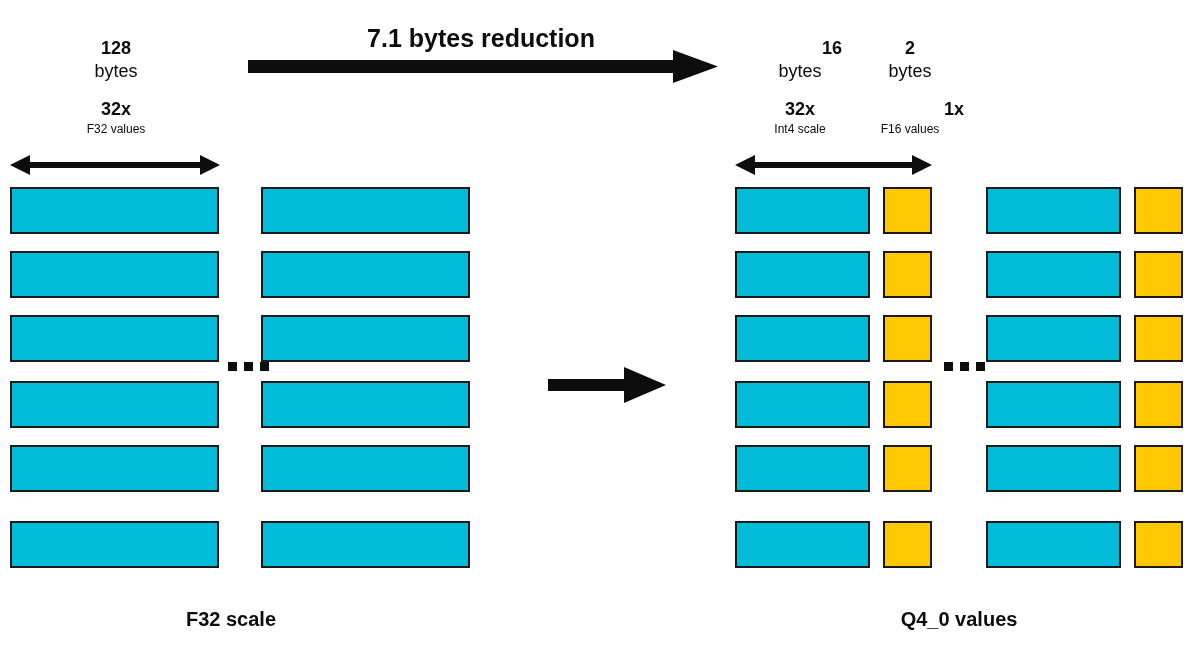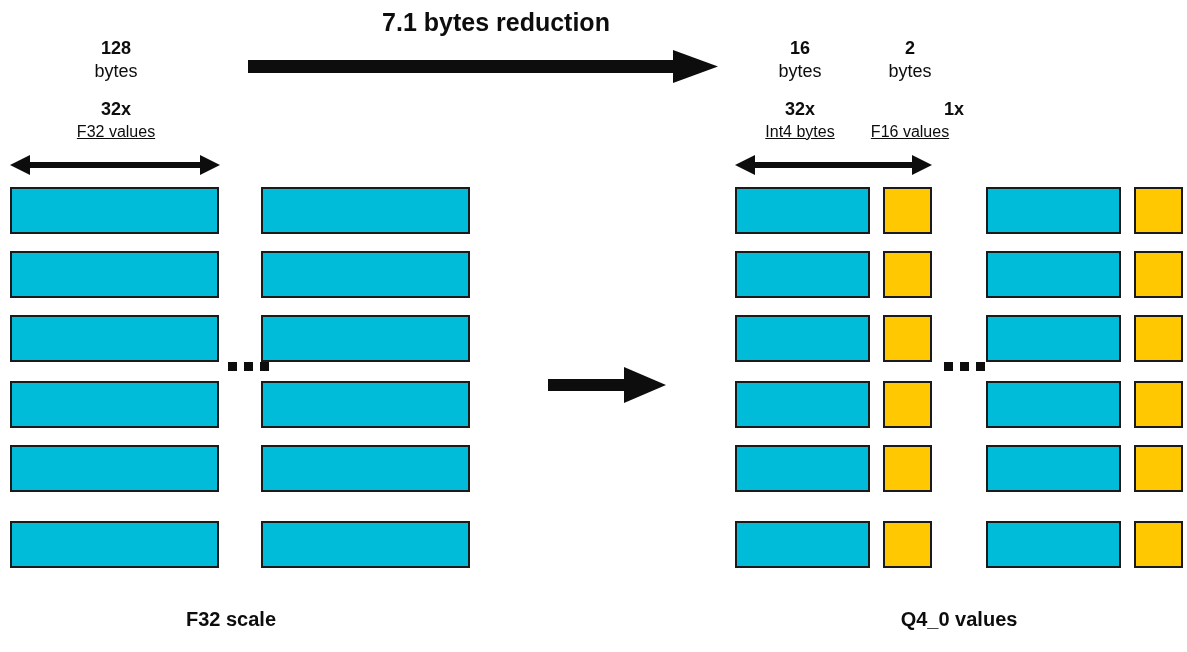--- a/index.html
+++ b/index.html
@@ -21,21 +21,21 @@
     position: absolute;
     text-align: center;
     color: #0d0d0d;
     white-space: nowrap;
     line-height: 1.15;
     transform: translateX(-50%);
   }
   .lbl.bold   { font-weight: bold; }
   .t-headline { font-size: 25px; font-weight: bold; }
   .t-big      { font-size: 18px; }
-  .t-small    { font-size: 16px; text-decoration: underline; }
+  .t-small    { font-size: 12px; }
   .t-foot     { font-size: 20px; font-weight: bold; }
 
   
   .cell {
     position: absolute;
     border: 2px solid #1a1a1a;
     box-sizing: border-box;
   }
   .cell.cyan   { background: #00bcd8; }
   .cell.yellow { background: #ffc800; }
@@ -55,47 +55,47 @@
   }
 
   
   .arrow-svg { position: absolute; overflow: visible; }
 </style>
 </head>
 <body>
 
 <div id="canvas">
 
-  <div class="lbl t-headline" style="left:481px; top:8px;margin-left:15px;">7.1 bytes reduction</div>
+  <div class="lbl t-headline" style="left:481px; top:24px;">7.1 bytes reduction</div>
 
   <svg class="arrow-svg" style="left:248px; top:50px;" width="470" height="34" viewBox="0 0 470 34">
     <rect x="0" y="10" width="435" height="13" fill="#0d0d0d"></rect>
     <polygon points="425,0 470,16.5 425,33" fill="#0d0d0d"></polygon>
   </svg>
 
   <div class="lbl t-big bold" style="left:116px; top:38px;">128</div>
   <div class="lbl t-big" style="left:116px; top:61px;">bytes</div>
 
   <div class="lbl t-big bold" style="left:116px; top:99px;">32x</div>
   <div class="lbl t-small" style="left:116px; top:123px;">F32 values</div>
 
   <svg class="arrow-svg" style="left:10px; top:155px;" width="210" height="20" viewBox="0 0 210 20">
     <rect x="14" y="7" width="182" height="6" fill="#0d0d0d"></rect>
     <polygon points="0,10 20,0 20,20" fill="#0d0d0d"></polygon>
     <polygon points="210,10 190,0 190,20" fill="#0d0d0d"></polygon>
   </svg>
 
-  <div class="lbl t-big bold" style="left:800px; top:38px;">16</div>
+  <div class="lbl t-big bold" style="left:832px; top:38px;">16</div>
   <div class="lbl t-big" style="left:800px; top:61px;">bytes</div>
 
   <div class="lbl t-big bold" style="left:910px; top:38px;">2</div>
   <div class="lbl t-big" style="left:910px; top:61px;">bytes</div>
 
   <div class="lbl t-big bold" style="left:800px; top:99px;">32x</div>
-  <div class="lbl t-small" style="left:800px; top:123px;">Int4 bytes</div>
+  <div class="lbl t-small" style="left:800px; top:123px;">Int4 scale</div>
 
   <div class="lbl t-big bold" style="left:910px; top:99px;margin-left:44px;">1x</div>
   <div class="lbl t-small" style="left:910px; top:123px;">F16 values</div>
 
   <svg class="arrow-svg" style="left:735px; top:155px;" width="197" height="20" viewBox="0 0 197 20">
     <rect x="14" y="7" width="169" height="6" fill="#0d0d0d"></rect>
     <polygon points="0,10 20,0 20,20" fill="#0d0d0d"></polygon>
     <polygon points="197,10 177,0 177,20" fill="#0d0d0d"></polygon>
   </svg>
 

